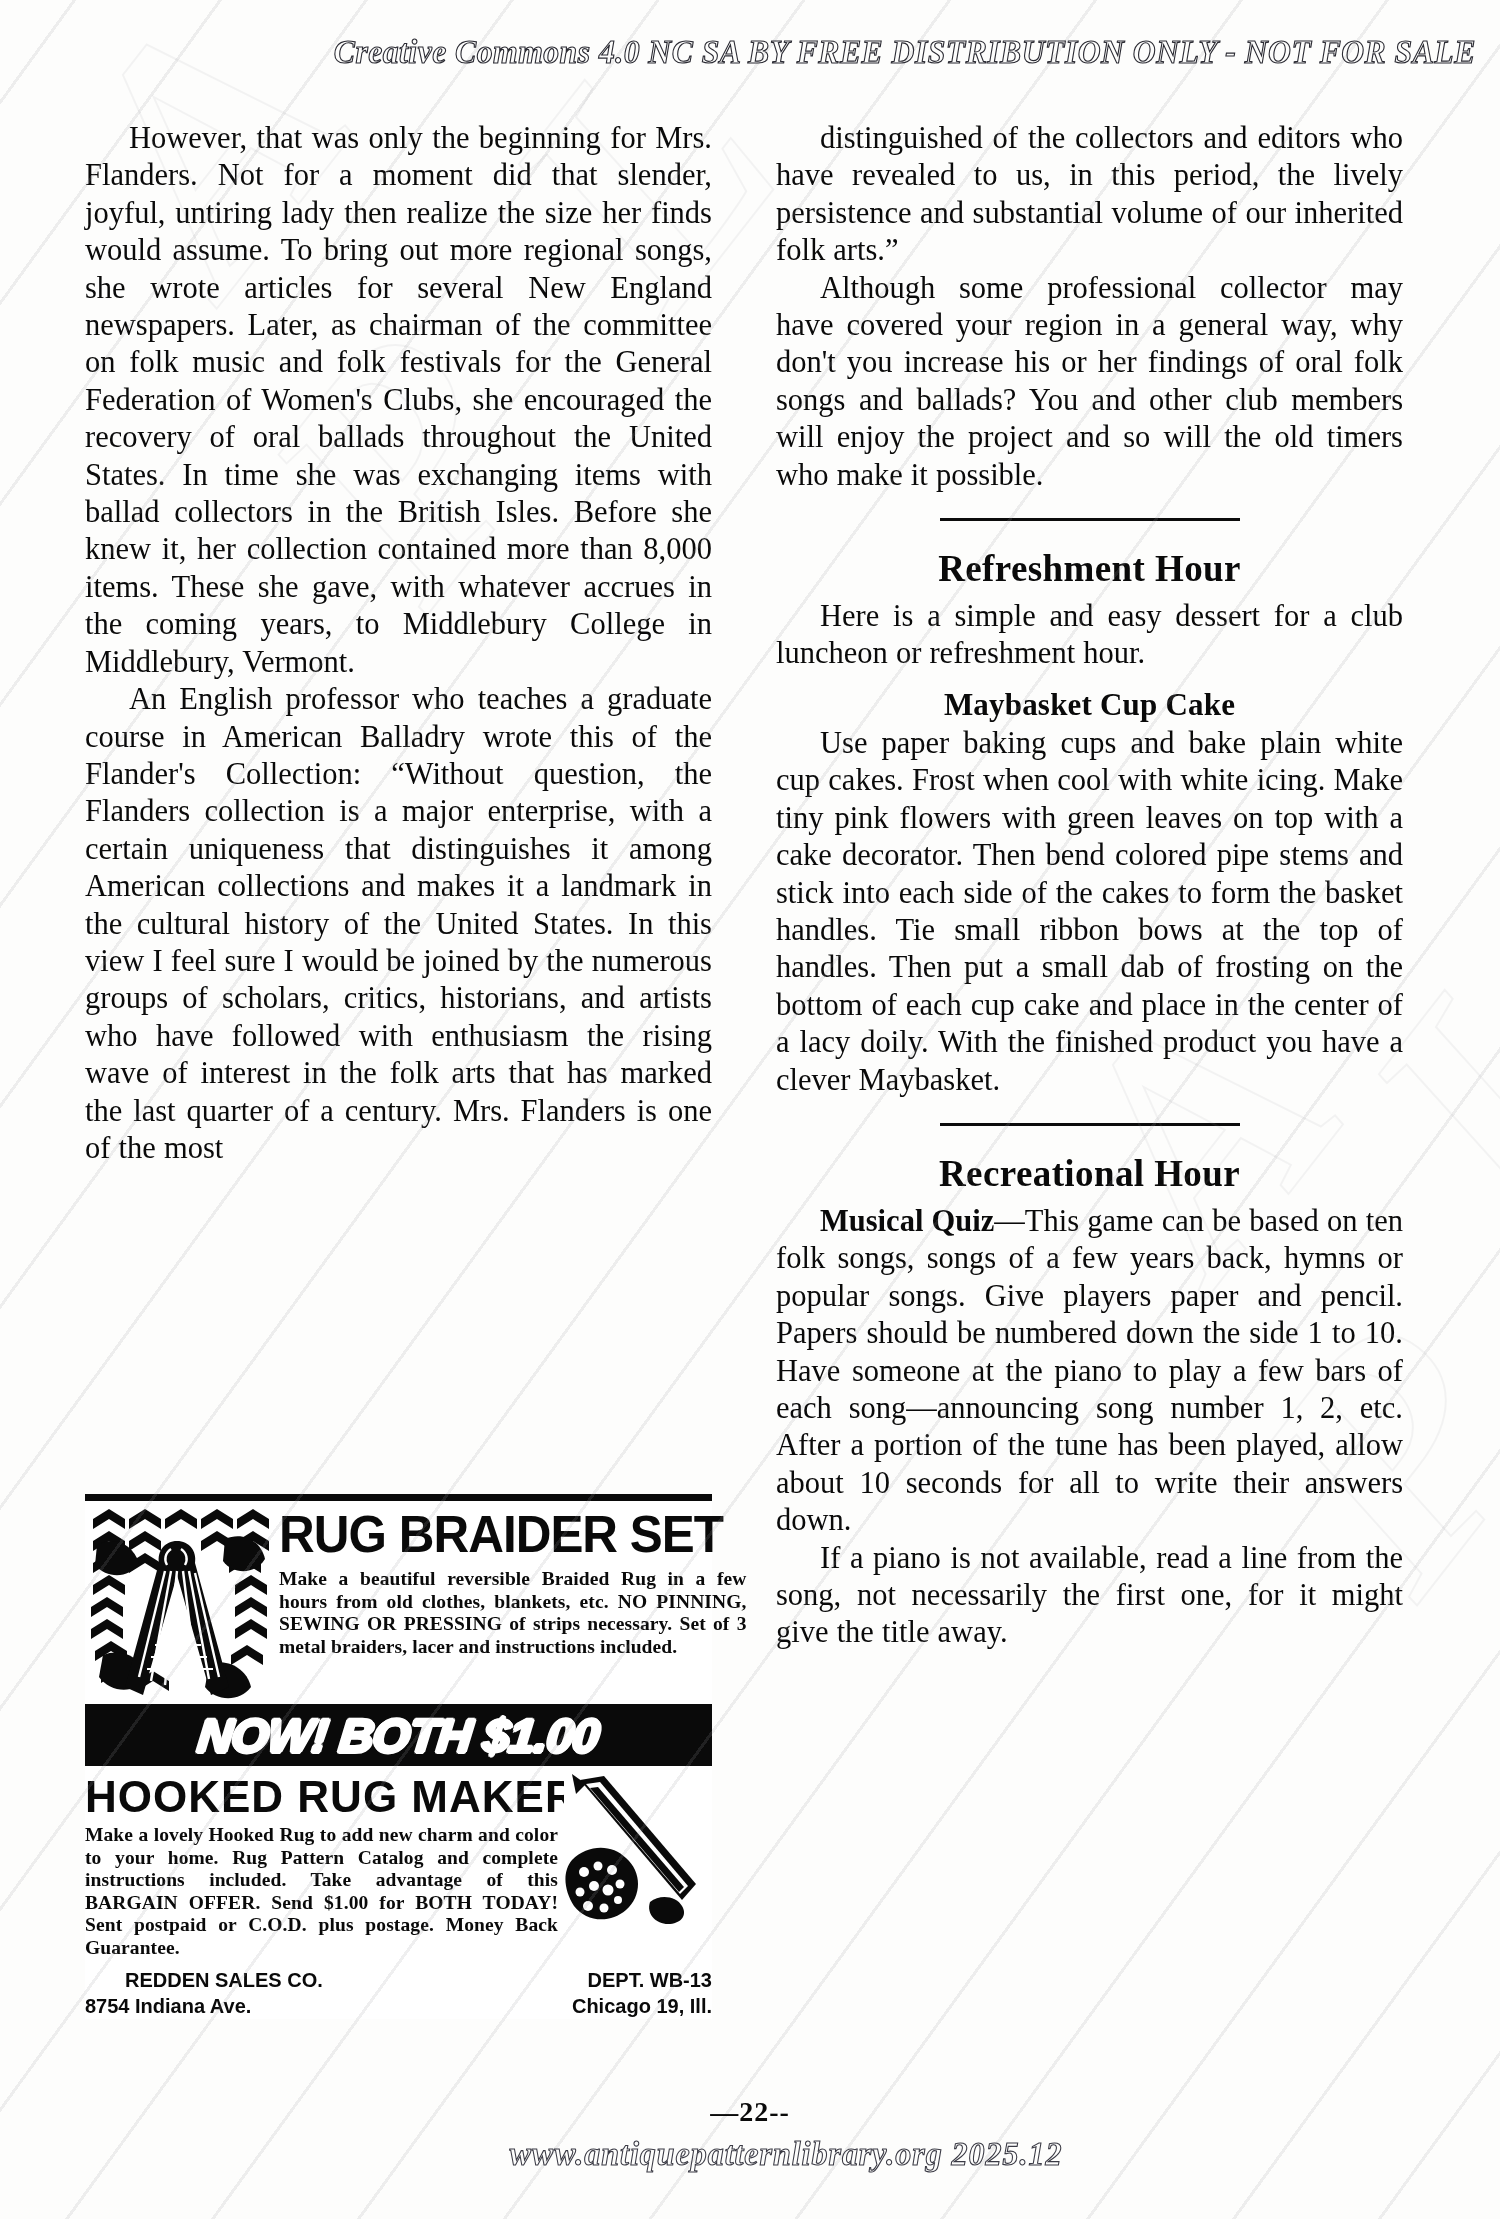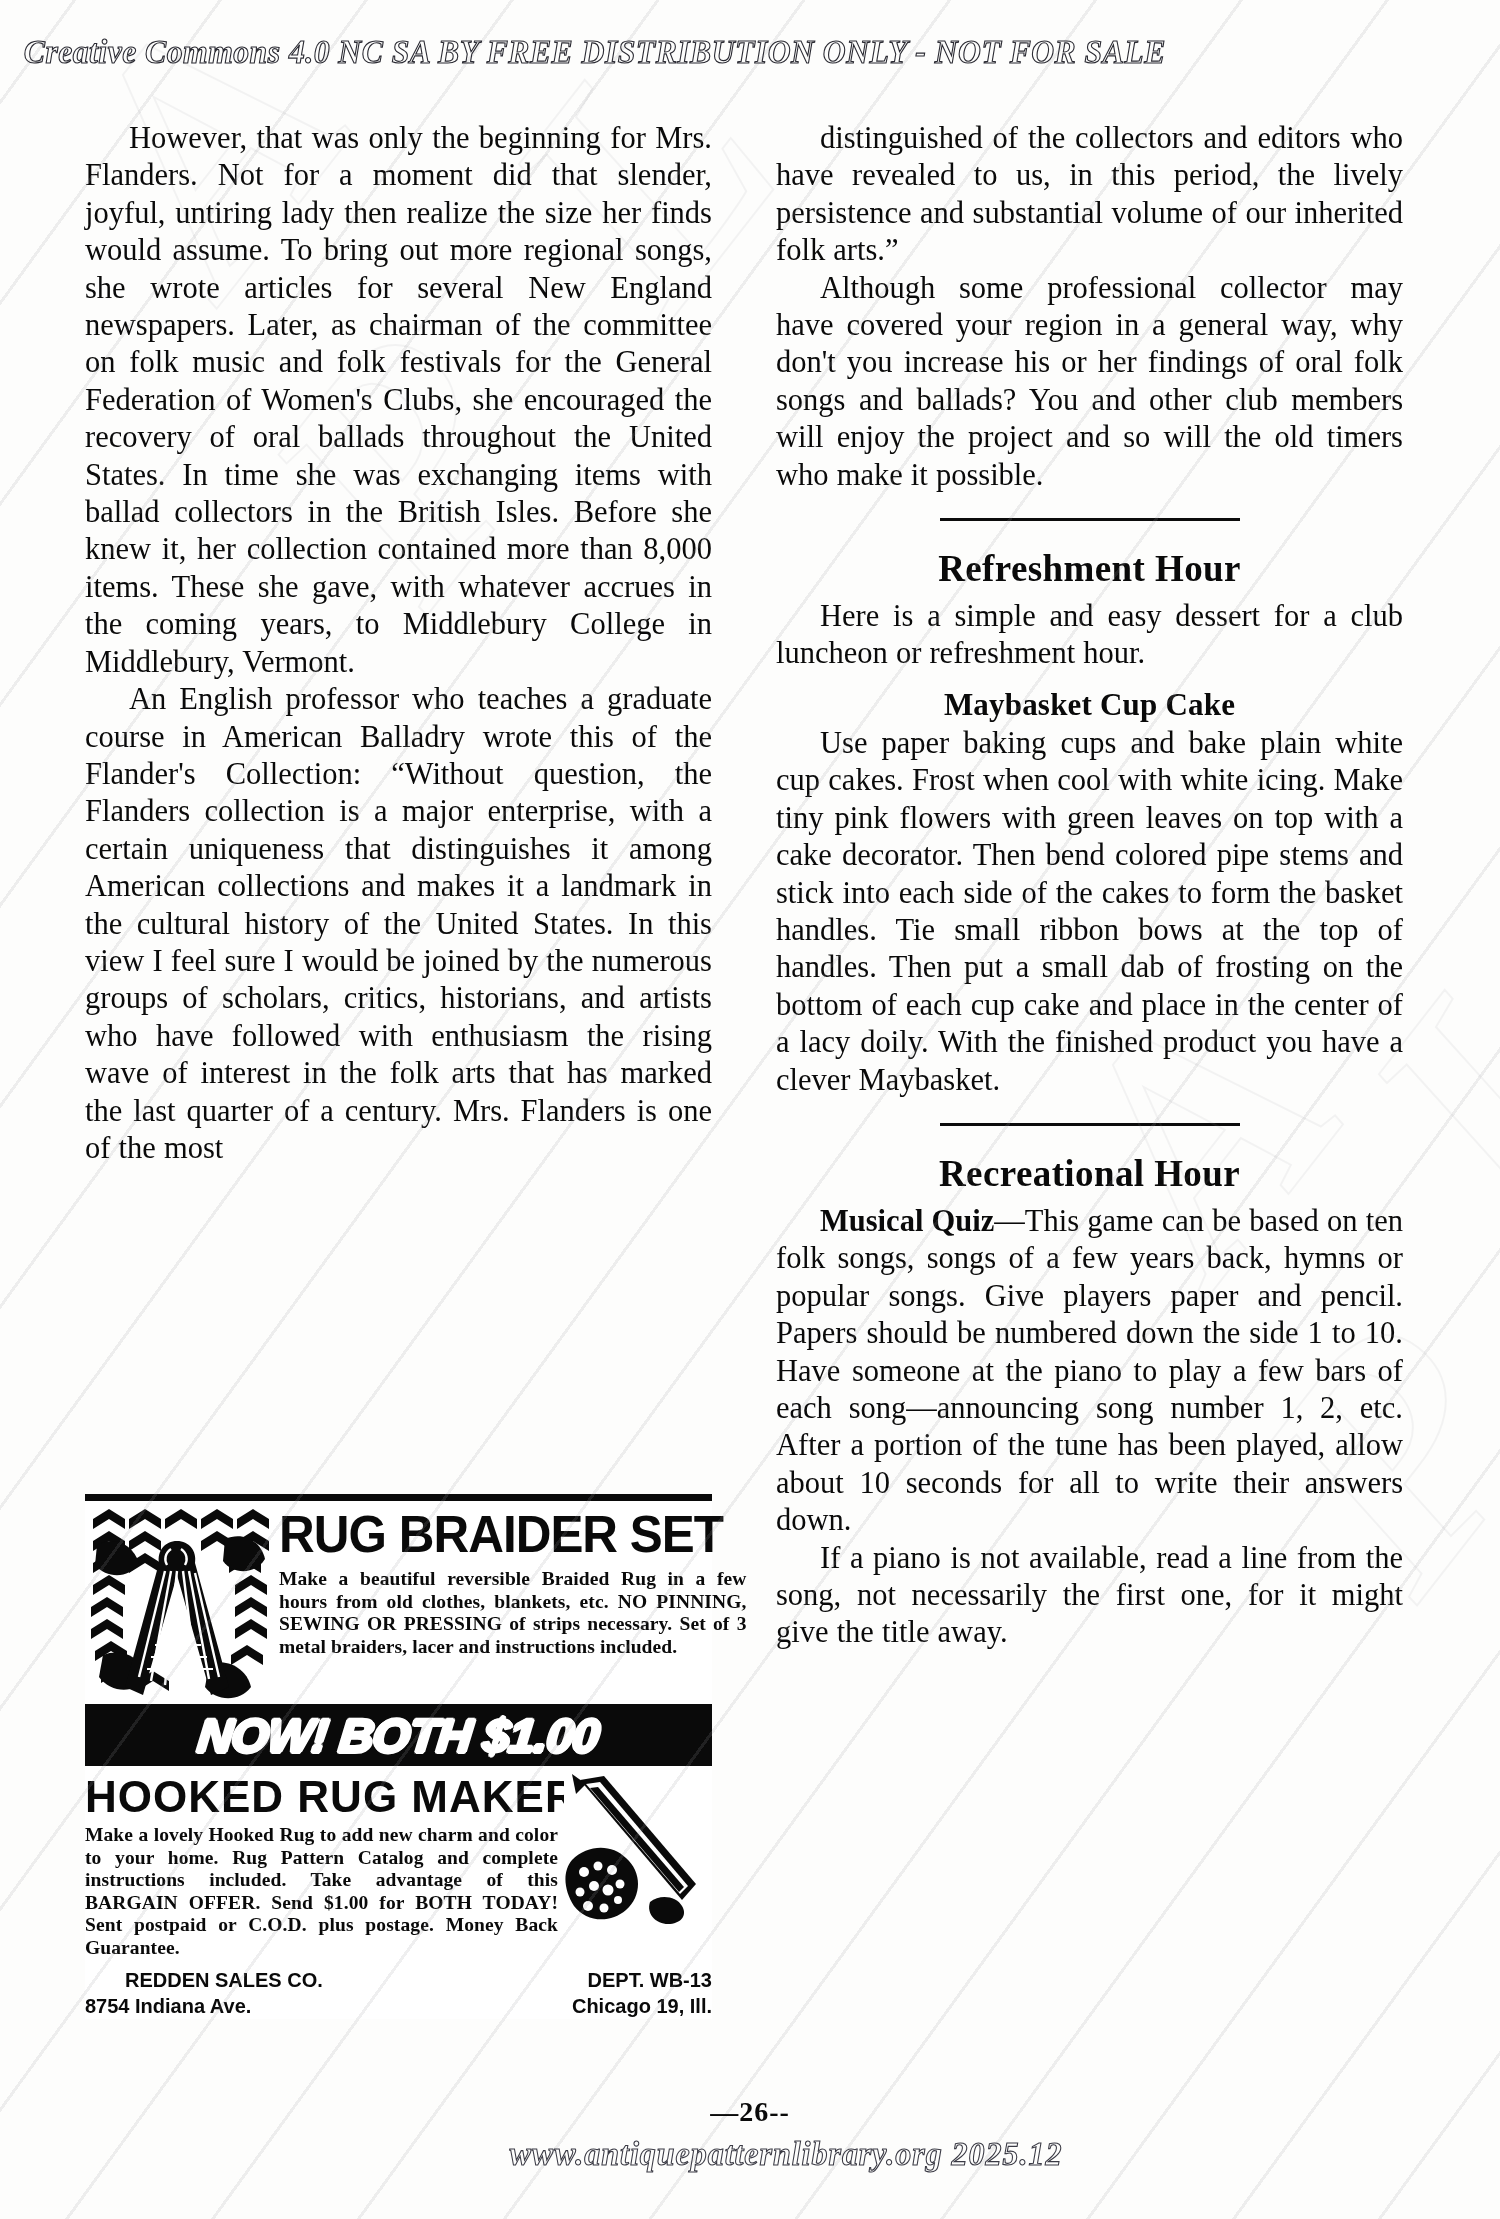--- a/index.html
+++ b/index.html
@@ -53,21 +53,21 @@
     transform: rotate(-52deg);
     transform-origin: left top;
   }
 
   
   #rights-header {
     position: absolute;
     top: 34px;
     left: 0;
     width: 1500px;
-    text-align: left;
+    text-align: right;
     z-index: 6;
   }
   #rights-header .txt {
     display: inline-block;
     font-family: "Liberation Serif", "DejaVu Serif", serif;
     font-style: italic;
     font-weight: 700;
     font-size: 33px;
     letter-spacing: 0.5px;
     color: transparent;
@@ -437,18 +437,18 @@
         </div>
         <div class="addr-row second">
           <span class="l">8754 Indiana Ave.</span>
           <span>Chicago 19, Ill.</span>
         </div>
       </div>
 
     </div>
   </div>
 
-  <div id="page-number">—26--</div>
+  <div id="page-number">—22--</div>
   <div id="site-footer">
     <span class="txt">www.antiquepatternlibrary.org 2025.12</span>
   </div>
 
 </div>
 
 </body></html>

